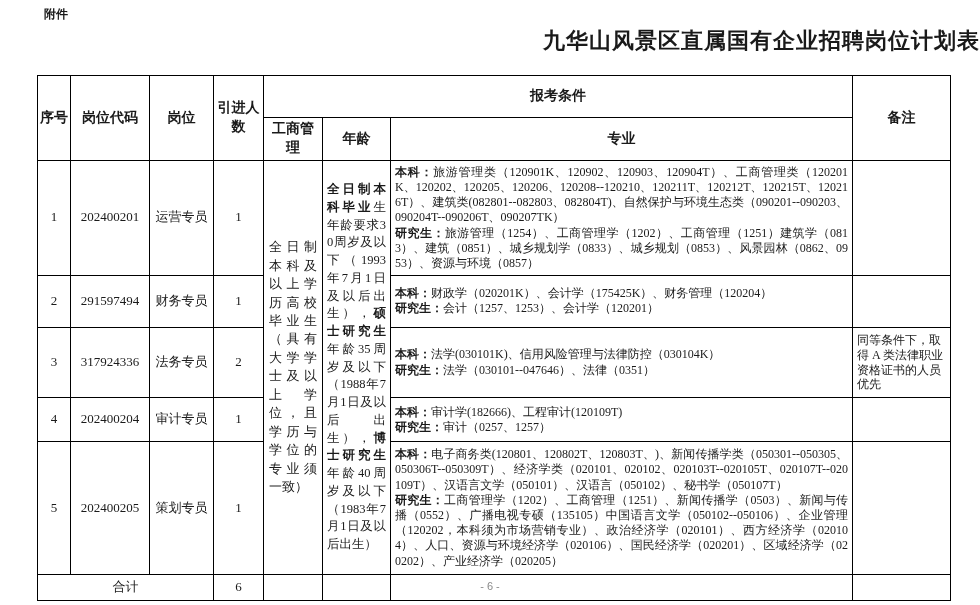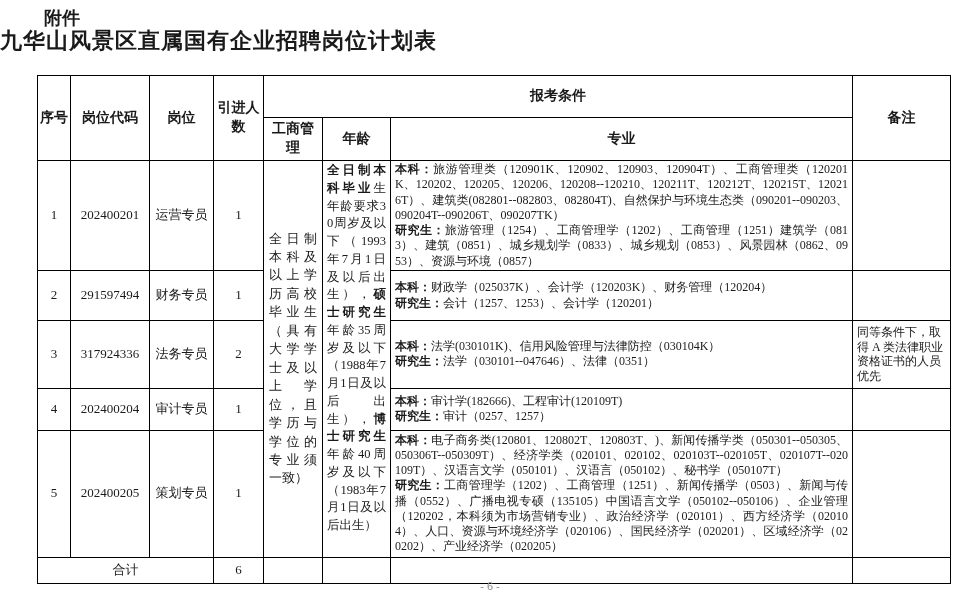--- a/index.html
+++ b/index.html
@@ -5,25 +5,25 @@
   * { margin:0; padding:0; box-sizing:border-box; }
   html,body { width:980px; height:605px; background:#ffffff; }
   body {
     position:relative;
     overflow:hidden;
     font-family:"Liberation Serif","DejaVu Serif",serif;
     color:#1a1a1a;
   }
   .attachment {
     position:absolute; left:44px; top:6px;
-    font-size:18px; font-weight:bold;
+    font-size:12px; font-weight:bold;
   }
   .title {
     position:absolute; top:26px; left:0; width:100%;
-    text-align:left; font-size:22px; font-weight:bold;
+    text-align:right; font-size:22px; font-weight:bold;
     letter-spacing:1px;
   }
   table.plan {
     position:absolute; left:37px; top:75px;
     width:913px; border-collapse:collapse; table-layout:fixed;
   }
   td {
     border:1px solid #000;
     font-size:13px; line-height:1.3;
     text-align:center; vertical-align:middle;
@@ -48,21 +48,21 @@
   }
   td.major b { font-weight:bold; }
   td.degree {
     font-size:13px; line-height:1.42;
     text-align:justify; text-justify:inter-character;
     vertical-align:middle; padding:2px 5px;
   }
   td.age {
     font-size:12.5px; line-height:1.42;
     text-align:justify; text-justify:inter-character;
-    vertical-align:top; padding:1px 4px;
+    vertical-align:top; padding:20px 4px;
   }
   td.remark {
     font-size:12px; line-height:1.22;
     text-align:left; padding:4px 4px;
   }
   .footer {
     position:absolute; top:580px; left:0; width:100%;
     text-align:center; font-size:11px; color:#8a8a8a;
     font-family:"Liberation Sans","DejaVu Sans",sans-serif;
   }
@@ -112,21 +112,21 @@
       </td>
       <td class="remark"></td>
     </tr>
 
     <tr class="r2">
       <td>2</td>
       <td>291597494</td>
       <td>财务专员</td>
       <td>1</td>
       <td class="major">
-        <div><b>本科：</b><span>财政学（025037K）、会计学（120203K）、财务管理（120204）</span></div>
+        <div><b>本科：</b><span>财政学（020201K）、会计学（175425K）、财务管理（120204）</span></div>
         <div><b>研究生：</b><span>会计（1257、1253）、会计学（120201）</span></div>
       </td>
       <td class="remark"></td>
     </tr>
 
     <tr class="r3">
       <td>3</td>
       <td>317924336</td>
       <td>法务专员</td>
       <td>2</td>

